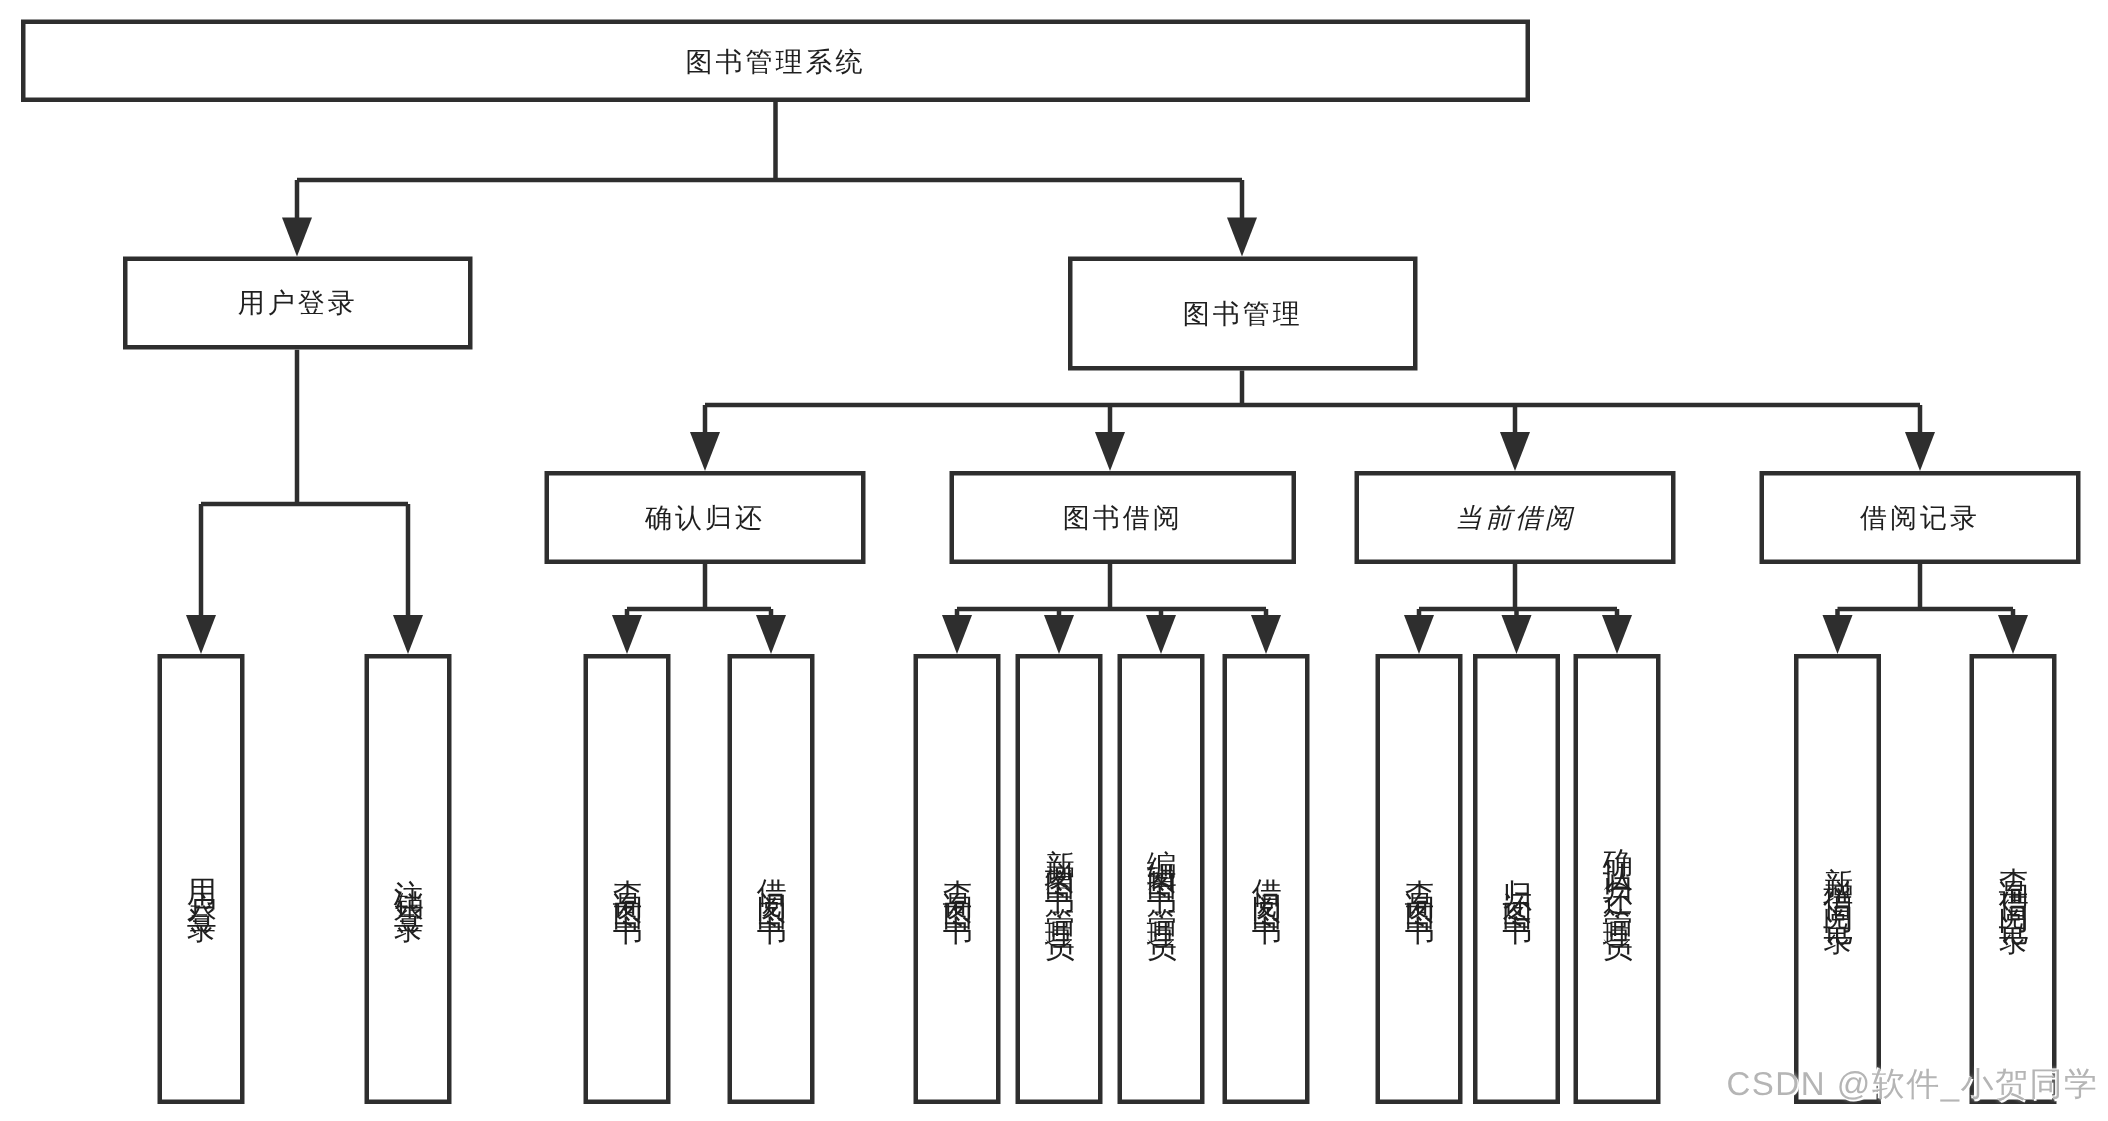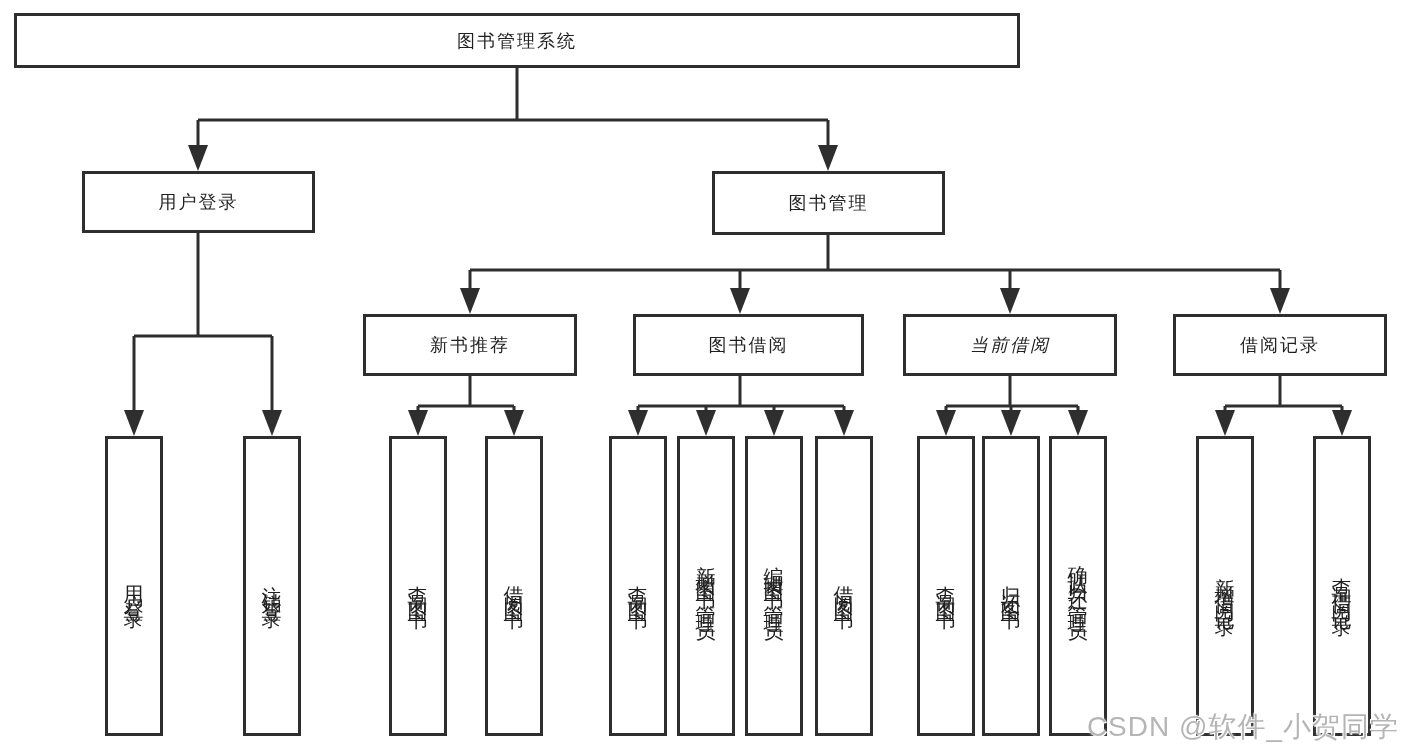--- a/index.html
+++ b/index.html
@@ -44,21 +44,21 @@
     text-orientation: mixed;
     font-size: 20px;
     letter-spacing: 8px;
     line-height: 1;
   }
   #watermark {
     position: absolute;
     top: 708px;
     right: 6px;
     z-index: 2;
-    font-size: 28px;
+    font-size: 22px;
     letter-spacing: 1px;
     color: #b5b5b5;
     text-shadow: 1px 1px 0 #ffffff, -1px -1px 0 #ffffff, 0 0 3px #ffffff;
     white-space: nowrap;
   }
 </style>
 </head>
 <body>
 
 <div id="stage">
@@ -109,23 +109,23 @@
     <g stroke="#2e2e2e" stroke-width="3" fill="#2e2e2e">
       <path fill="none" d="M1280,376 V406 M1225,406 H1342 M1225,406 V420 M1342,406 V420"></path>
       <polygon points="1215,410 1235,410 1225,436" stroke="none"></polygon>
       <polygon points="1332,410 1352,410 1342,436" stroke="none"></polygon>
     </g>
   </svg>
 
   <div class="box h-box" style="left:14px; top:13px; width:1006px; height:55px;">图书管理系统</div>
 
   <div class="box h-box" style="left:82px; top:171px; width:233px; height:62px;">用户登录</div>
-  <div class="box h-box" style="left:712px; top:171px; width:233px; height:64px;">图书管理</div>
+  <div class="box h-box" style="left:712px; top:171px; width:233px; height:76px;">图书管理</div>
 
-  <div class="box h-box" style="left:363px; top:314px; width:214px; height:62px;">新书推荐</div>
+  <div class="box h-box" style="left:363px; top:314px; width:214px; height:62px;">确认归还</div>
   <div class="box h-box" style="left:633px; top:314px; width:231px; height:62px;">图书借阅</div>
   <div class="box h-box" style="left:903px; top:314px; width:214px; height:62px;font-style:italic;">当前借阅</div>
   <div class="box h-box" style="left:1173px; top:314px; width:214px; height:62px;">借阅记录</div>
 
   <div class="box v-box" style="left:105px; top:436px; width:58px; height:300px;">用户登录</div>
   <div class="box v-box" style="left:243px; top:436px; width:58px; height:300px;">注销登录</div>
 
   <div class="box v-box" style="left:389px; top:436px; width:58px; height:300px;">查询图书</div>
   <div class="box v-box" style="left:485px; top:436px; width:58px; height:300px;">借阅图书</div>
 

